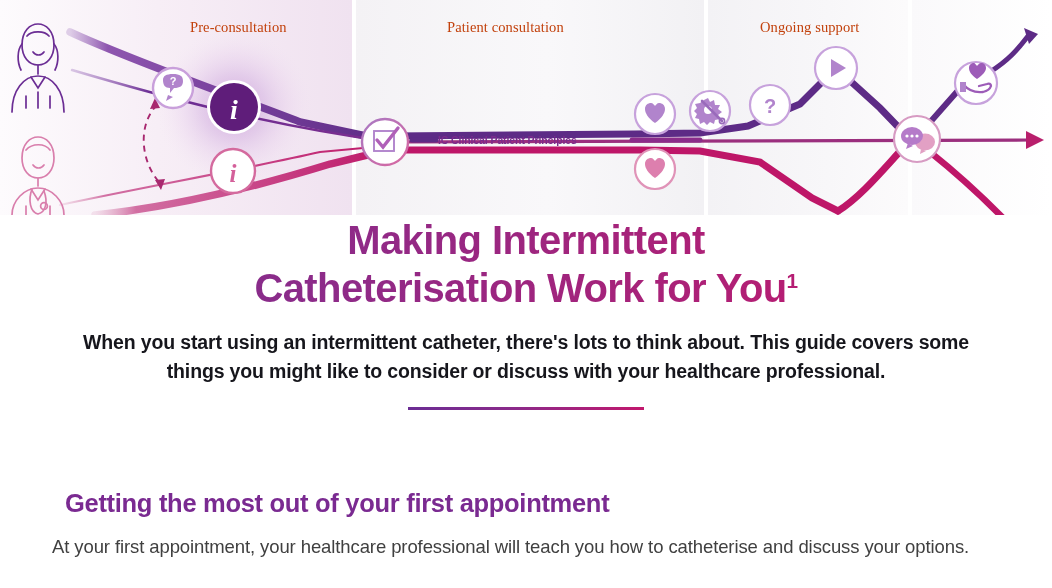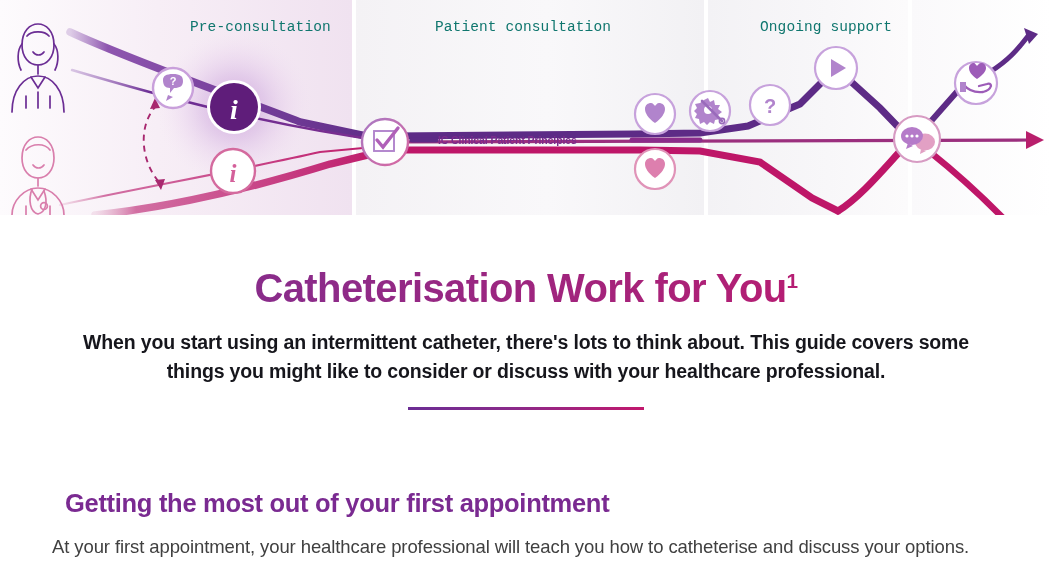--- a/index.html
+++ b/index.html
@@ -27,28 +27,28 @@
   #hero-svg {
     position: absolute;
     left: 0;
     top: 0;
     display: block;
   }
   .stage-label {
     position: absolute;
     top: 19px;
     font-size: 14.5px;
-    color: #0f766e;
-    font-family: Liberation Mono, monospace;
+    color: #c2410c;
+    font-family: Liberation Serif, serif;
     letter-spacing: 0.1px;
     white-space: nowrap;
     text-align: center;
   }
   #stage-label-0 { left: 190px; }
-  #stage-label-1 { left: 435px; }
+  #stage-label-1 { left: 447px; }
   #stage-label-2 { left: 760px; }
 
   .band-label {
     position: absolute;
     left: 438px;
     top: 134px;
     font-size: 10.5px;
     font-weight: bold;
     color: #7a2a8c;
     white-space: nowrap;
@@ -311,21 +311,21 @@
   </svg>
 
   <div class="stage-label" id="stage-label-0">Pre-consultation</div>
   <div class="stage-label" id="stage-label-1">Patient consultation</div>
   <div class="stage-label" id="stage-label-2">Ongoing support</div>
 
   <div class="band-label">IC Clinical Patient Principles</div>
 </div>
 
 <div id="title-block">
-  <h1 id="main-title"><br><span>Catheterisation Work for You</span><sup>1</sup></h1>
+  <h1 id="main-title"><span>Making Intermittent</span><br><span>Catheterisation Work for You</span><sup>1</sup></h1>
 
   <p id="intro-paragraph">When you start using an intermittent catheter, there's lots to think about. This guide covers some things you might like to consider or discuss with your healthcare professional.</p>
 
   <div id="hero-divider"></div>
 </div>
 
 <div id="section-block">
   <h2 id="section-heading">Getting the most out of your first appointment</h2>
   <p id="section-paragraph">At your first appointment, your healthcare professional will teach you how to catheterise and discuss your options.</p>
 </div>

